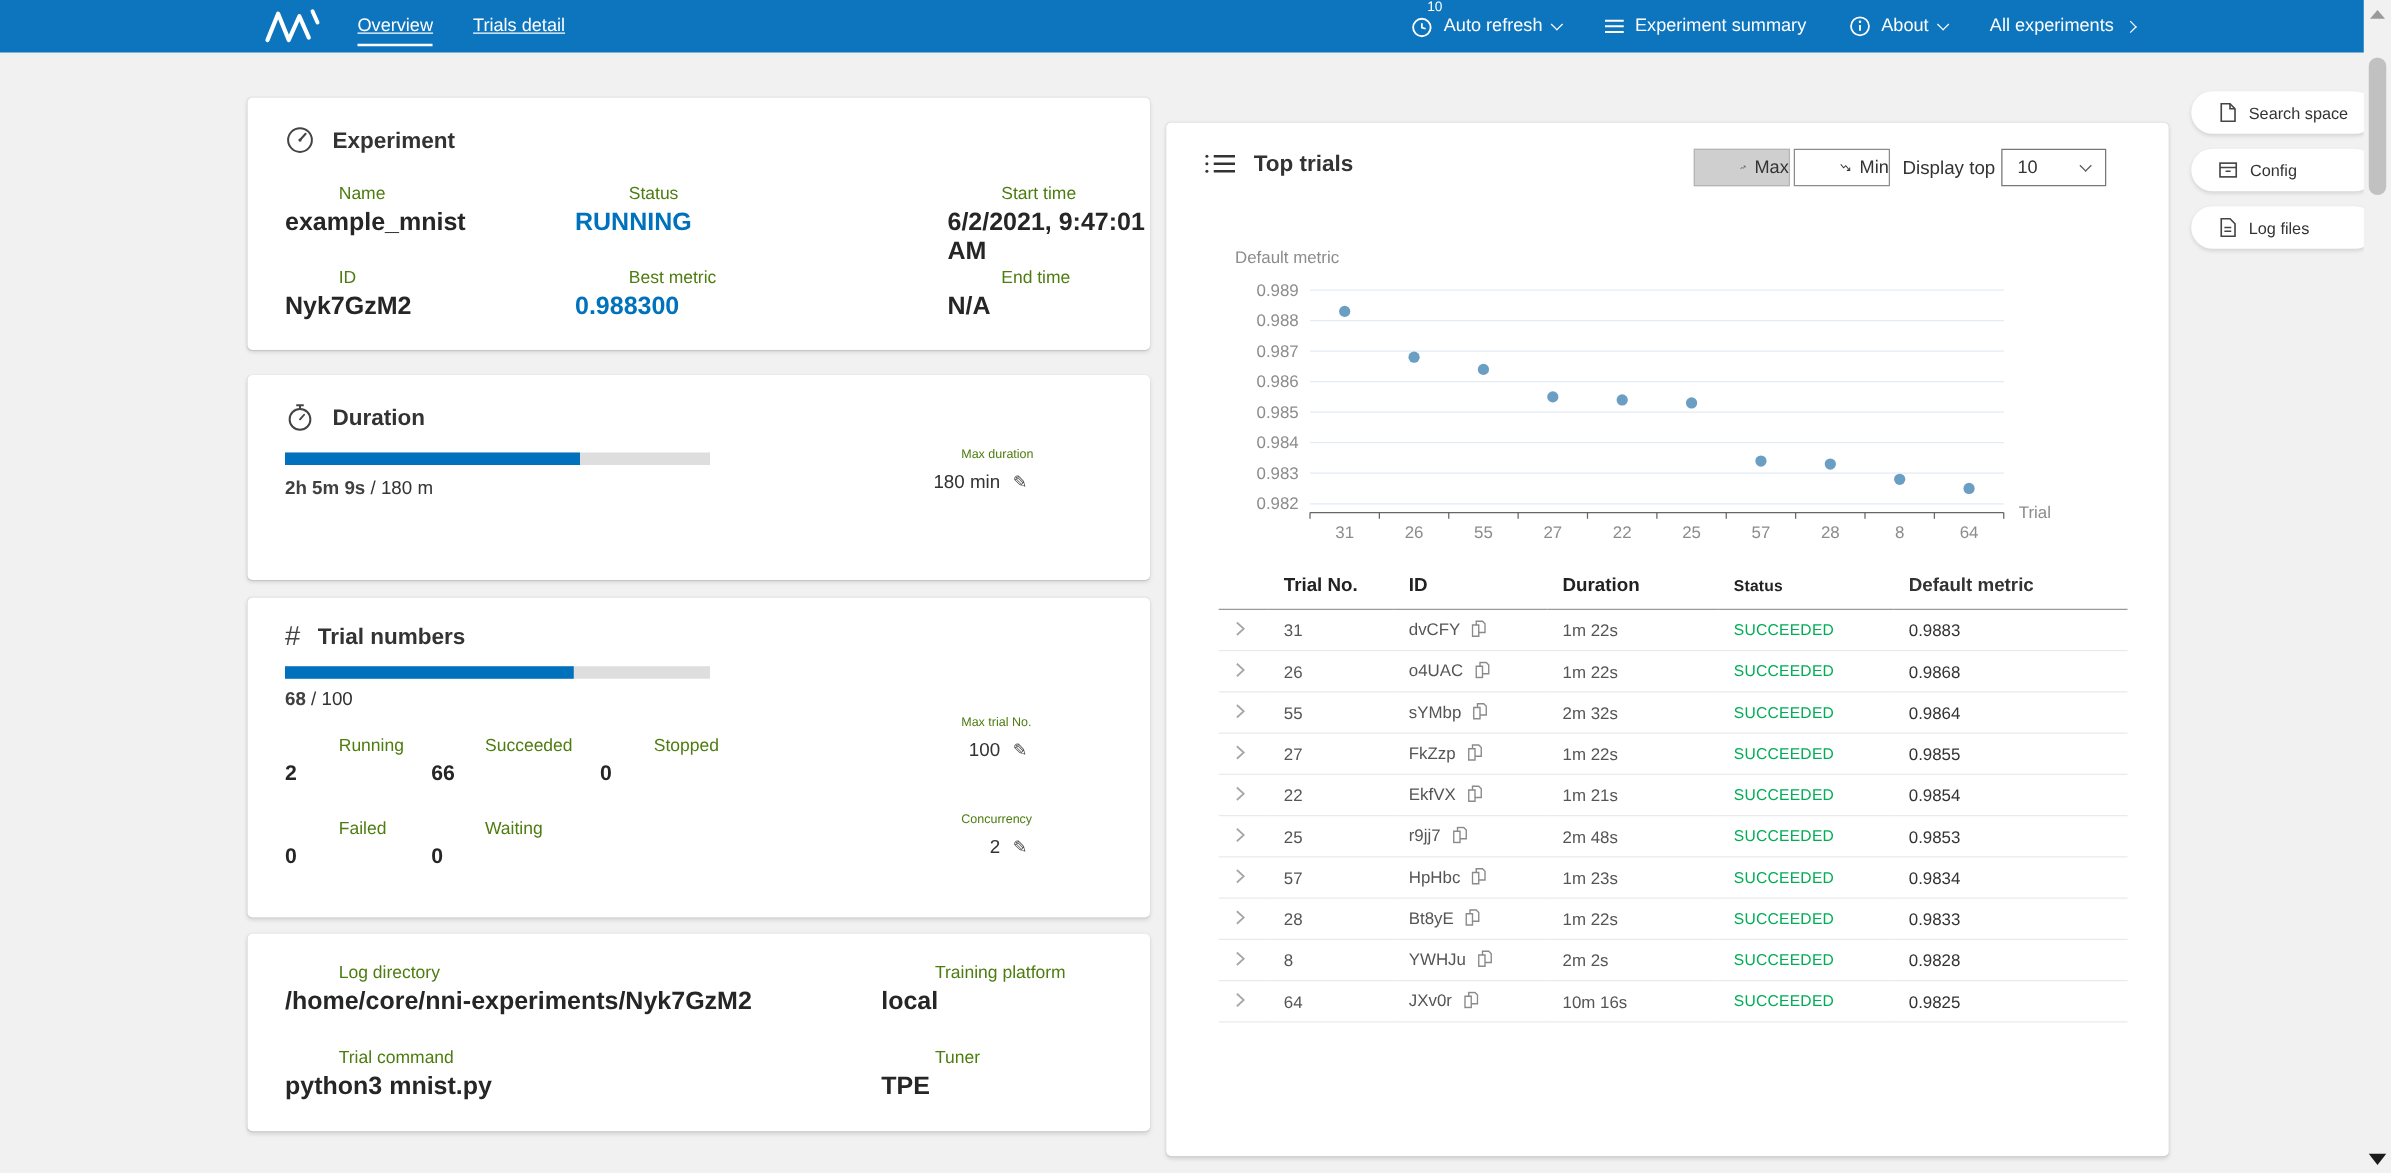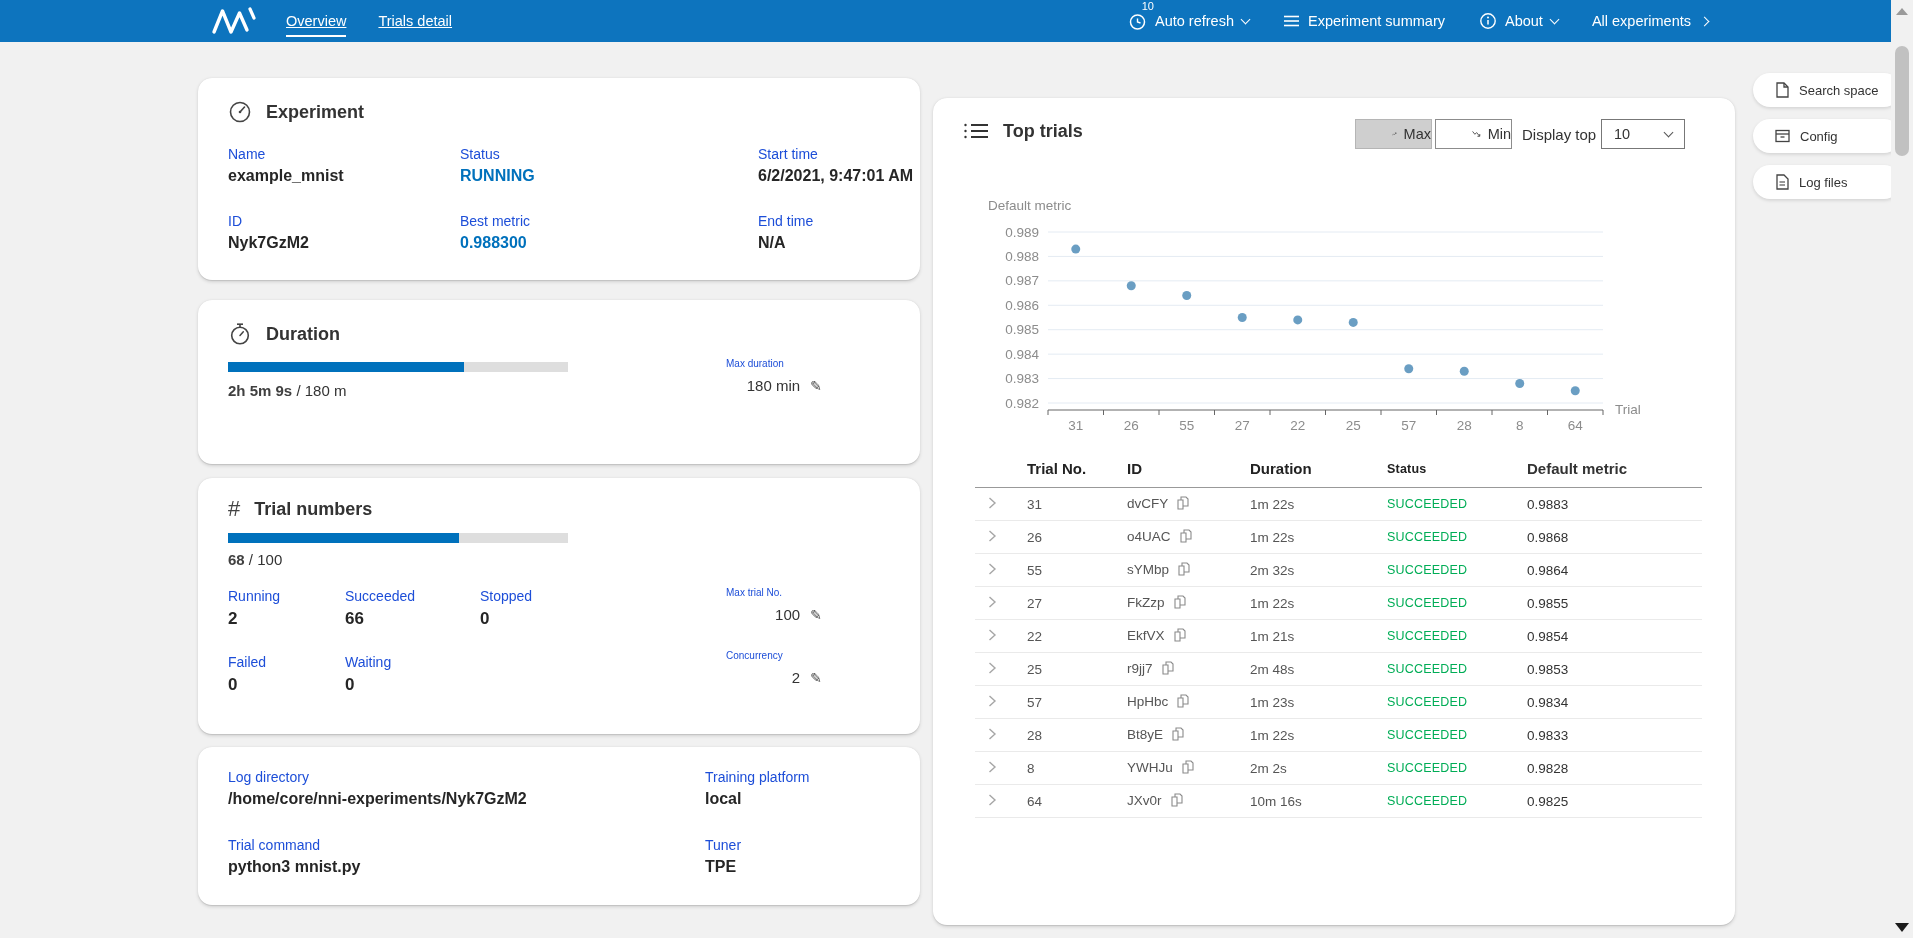--- a/index.html
+++ b/index.html
@@ -18,32 +18,32 @@
     gap:34px; font-size:14.5px; }
   .nav-item { display:flex; align-items:center; gap:8px; cursor:pointer; }
   .clock-wrap { position:relative; }
   .clock-badge { position:absolute; top:-11px; right:-7px; font-size:11px; color:#fff; }
   .chev { width:7px; height:7px; border-right:1.6px solid #fff; border-bottom:1.6px solid #fff;
     display:inline-block; }
   .chev-down { transform:rotate(45deg); margin-top:-4px; }
   .chev-right { transform:rotate(-45deg); margin-left:2px; }
 
   
-  .card { position:absolute; background:#fff; border-radius:14px;
+  .card { position:absolute; background:#fff; border-radius:4px;
     box-shadow:0 1.6px 3.6px rgba(0,0,0,.13), 0 .3px .9px rgba(0,0,0,.1); }
   #card-exp    { left:198px; top:78px;  width:722px; height:202px; }
   #card-dur    { left:198px; top:300px; width:722px; height:164px; }
   #card-trials { left:198px; top:478px; width:722px; height:256px; }
   #card-meta   { left:198px; top:747px; width:722px; height:158px; }
   #card-top    { left:933px; top:78px;  width:802px; height:827px;margin-top:20px; }
 
   .card-title { position:absolute; left:30px; top:22px; display:flex; align-items:center;
     gap:14px; font-size:18px; font-weight:700; color:#333; }
-  .f-label { font-size:14px; color:#1d4ed8; }
-  .f-value { font-size:16px; font-weight:700; color:#262626; margin-top:5px; }
+  .f-label { font-size:14px; color:#4d7c0f;margin-left:43px; }
+  .f-value { font-size:20px; font-weight:700; color:#262626; margin-top:5px; }
   .accent  { color:#0071bc; }
   .field { position:absolute; }
 
   
   .fx0 { left:30px;  top:68px; }  .fx1 { left:262px; top:68px; }  .fx2 { left:560px; top:68px; }
   .fx3 { left:30px;  top:135px; } .fx4 { left:262px; top:135px; } .fx5 { left:560px; top:135px; }
 
   
   .pbar { position:absolute; left:30px; width:340px; height:10px; background:#dedede; }
   .pfill { height:100%; background:#0071bc; }
@@ -248,21 +248,21 @@
   </div>
   <div class="stat" style="left:30px;top:176px">
     <div class="f-label">Failed</div>
     <div class="f-value">0</div>
   </div>
   <div class="stat" style="left:147px;top:176px">
     <div class="f-label">Waiting</div>
     <div class="f-value">0</div>
   </div>
 
-  <div class="edit-block" style="top:109px">
+  <div class="edit-block" style="top:95px">
     <div class="f-label">Max trial No.</div>
     <div class="edit-val">
       <span>100</span>
       <span class="pencil">✎</span>
     </div>
   </div>
   <div class="edit-block" style="top:172px">
     <div class="f-label">Concurrency</div>
     <div class="edit-val">
       <span>2</span>

